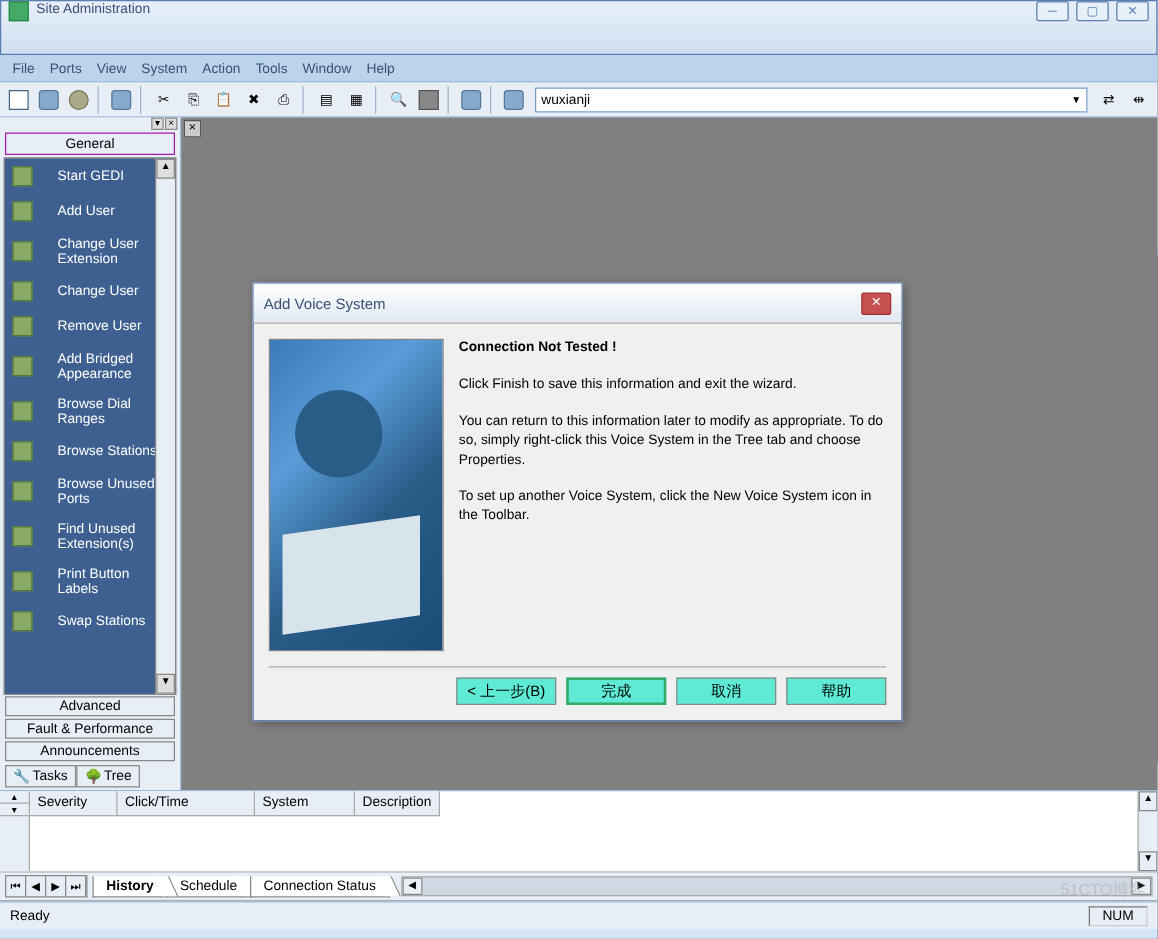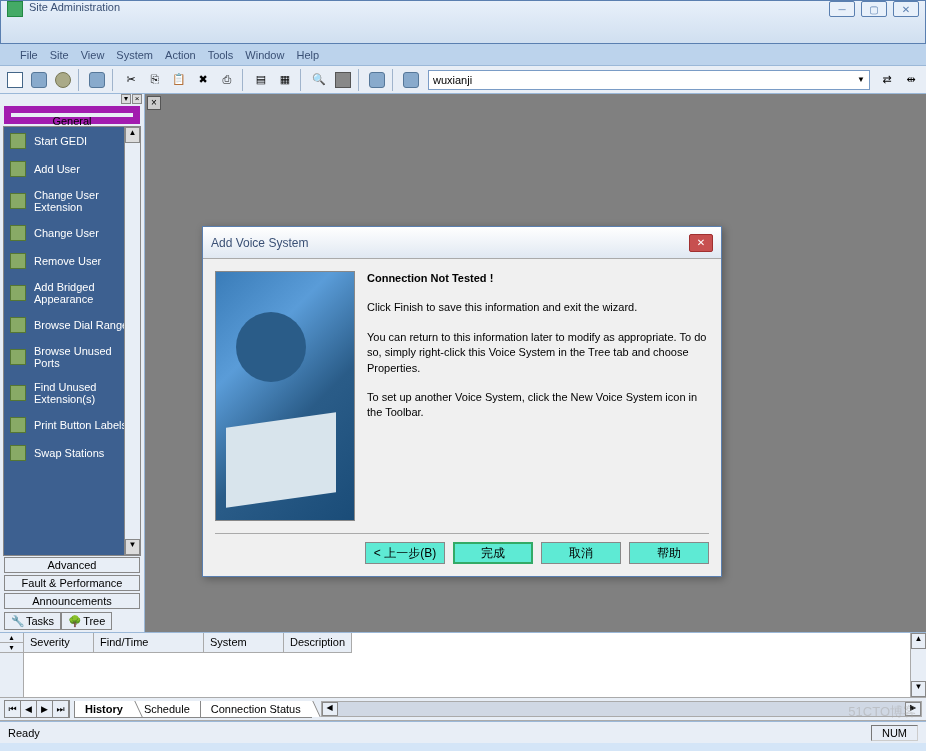--- a/index.html
+++ b/index.html
@@ -6,38 +6,38 @@
 body { background: #d4e5f7; width: 926px; height: 751px; overflow: hidden; position: relative; }
 
 
 .titlebar { height: 44px; background: linear-gradient(#e8f0fa, #d0dff0); border: 1px solid #5a7fb0; display: flex; align-items: flex-start; padding: 0 6px; }
 .titlebar .app-icon { width: 16px; height: 16px; background: #4a6; border: 1px solid #284; margin-right: 6px; }
 .titlebar .title { color: #3a5075; flex: 1; }
 .winbtns { display: flex; gap: 6px; }
 .winbtns span { width: 26px; height: 16px; border: 1px solid #5a7fb0; background: #e8f0fa; display: flex; align-items: center; justify-content: center; color: #5a7fb0; font-size: 10px; border-radius: 2px; cursor: pointer; }
 
 
-.menubar { height: 22px; background: #bcd3ec; display: flex; align-items: center; padding: 0 20px; gap: 12px; color: #3a5075; border-bottom: 1px solid #9bb8d8; }
+.menubar { height: 22px; background: #bcd3ec; display: flex; align-items: center; padding: 0 10px; gap: 12px; color: #3a5075; border-bottom: 1px solid #9bb8d8; }
 .menubar span { cursor: pointer; }
 
 
 .toolbar { height: 28px; background: #e8eef6; border-bottom: 1px solid #9bb8d8; display: flex; align-items: center; padding: 0 4px; gap: 2px; }
 .tb-btn { width: 22px; height: 22px; border: 1px solid transparent; display: flex; align-items: center; justify-content: center; cursor: pointer; }
 .tb-sep { width: 4px; height: 22px; border-left: 1px solid #a0b4cc; margin: 0 2px; }
 .tb-combo { flex: 1; height: 20px; border: 1px solid #7a9cc6; background: #fff; display: flex; align-items: center; padding: 0 4px; margin: 0 4px; }
 .tb-combo .dd { margin-left: auto; font-size: 8px; }
 
 
 .main { display: flex; height: 538px; }
 .sidebar { width: 145px; background: #e8eef6; border-right: 1px solid #9bb8d8; display: flex; flex-direction: column; position: relative; }
 .sb-top { height: 10px; display: flex; justify-content: flex-end; padding-right: 2px; }
 .sb-btn { width: 10px; height: 10px; border: 1px solid #888; background: #ddd; margin-left: 1px; font-size: 8px; text-align: center; line-height: 8px; cursor: pointer; }
-.sb-header { height: 18px; background: #e8eef6; border: 7px solid #a21caf; margin: 2px 4px; text-align: center; line-height: 16px; font-size: 11px; }
+.sb-header { height: 18px; background: #e8eef6; border: 1px solid #a21caf; margin: 2px 4px; text-align: center; line-height: 16px; font-size: 11px; }
 .sb-list { flex: 1; background: #3d6090; overflow: hidden; position: relative; margin: 0 3px; border: 1px solid #888; }
-.sb-item { display: flex; align-items: center; padding: 6px 6px; color: #fff; gap: 8px; cursor: pointer; }
+.sb-item { display: flex; align-items: center; padding: 6px 6px; color: #fff; gap: 20px; cursor: pointer; }
 .sb-item .ic { width: 16px; height: 16px; background: #8a6; border: 1px solid #573; flex-shrink: 0; }
 .sb-scroll { position: absolute; right: 0; top: 0; bottom: 0; width: 16px; background: #e8eef6; border-left: 1px solid #888; display: flex; flex-direction: column; }
 .sb-scroll .arr { height: 16px; border: 1px solid #888; background: #ddd; text-align: center; font-size: 8px; cursor: pointer; }
 .sb-scroll .track { flex: 1; }
 .sb-cat { height: 16px; background: #e8eef6; border: 1px solid #888; margin: 1px 4px; text-align: center; line-height: 14px; font-size: 11px; cursor: pointer; }
 .sb-tabs { height: 22px; display: flex; padding: 2px 4px; gap: 0; }
 .sb-tab { border: 1px solid #888; padding: 2px 6px; background: #e8eef6; display: flex; align-items: center; gap: 3px; font-size: 11px; cursor: pointer; }
 .sb-tab .ic { width: 12px; height: 12px; }
 
 .content { flex: 1; background: #808080; position: relative; }
@@ -103,21 +103,21 @@
   <div class="title">Site Administration</div>
   <div class="winbtns">
     <span>─</span>
     <span>▢</span>
     <span>✕</span>
   </div>
 </div>
 
 <div class="menubar">
   <span>File</span>
-  <span>Site</span>
+  <span>Ports</span>
   <span>View</span>
   <span>System</span>
   <span>Action</span>
   <span>Tools</span>
   <span>Window</span>
   <span>Help</span>
 </div>
 
 <div class="toolbar">
   <div class="tb-btn">
@@ -191,20 +191,24 @@
           <span class="ic"></span>
           <span>Remove User</span>
         </div>
       <div class="sb-item">
           <span class="ic"></span>
           <span>Add Bridged Appearance</span>
         </div>
       <div class="sb-item">
           <span class="ic"></span>
           <span>Browse Dial Ranges</span>
+        </div>
+      <div class="sb-item">
+          <span class="ic"></span>
+          <span>Browse Stations</span>
         </div>
       <div class="sb-item">
           <span class="ic"></span>
           <span>Browse Unused Ports</span>
         </div>
       <div class="sb-item">
           <span class="ic"></span>
           <span>Find Unused Extension(s)</span>
         </div>
       <div class="sb-item">
@@ -242,21 +246,21 @@
 </div>
 
 <div class="bottom-grid">
   <div class="bg-left">
     <div class="a">▴</div>
     <div class="a">▾</div>
   </div>
   <div class="bg-main">
     <div class="bg-head">
       <div class="bg-col" style="width:70px">Severity</div>
-      <div class="bg-col" style="width:110px">Find/Time</div>
+      <div class="bg-col" style="width:110px">Click/Time</div>
       <div class="bg-col" style="width:80px">System</div>
       <div class="bg-col" style="flex:1">Description</div>
     </div>
     <div class="bg-body"></div>
   </div>
   <div class="bg-scroll-v">
     <div class="a">▲</div>
     <div class="t"></div>
     <div class="a">▼</div>
   </div>

